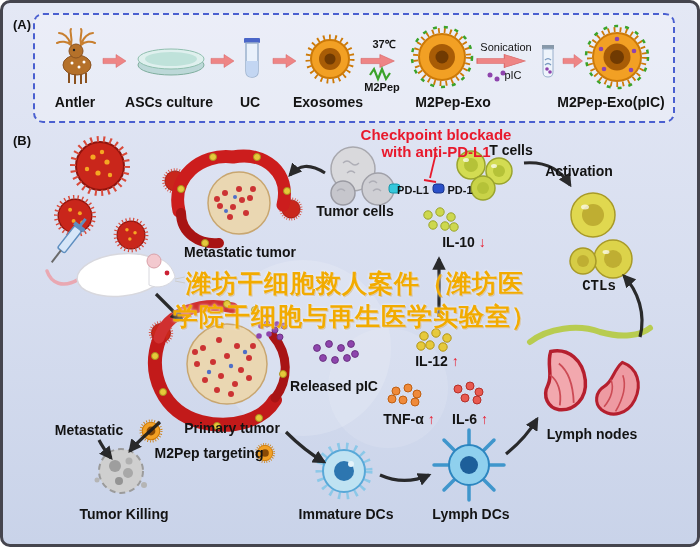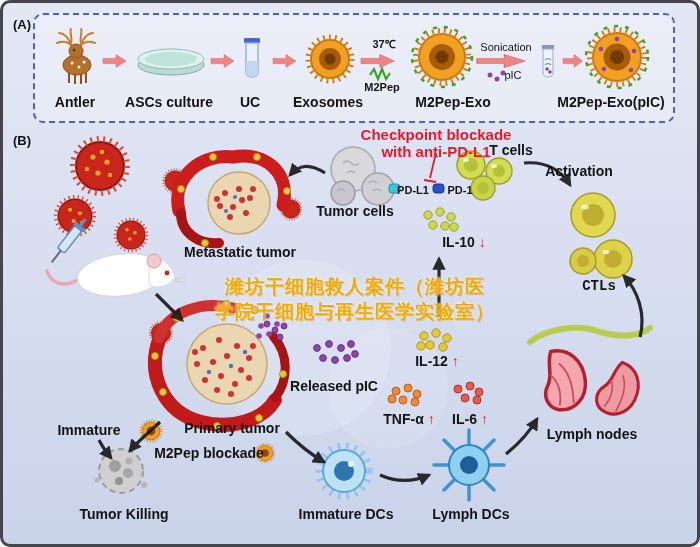--- a/index.html
+++ b/index.html
@@ -20,23 +20,24 @@
     position:absolute; transform:translate(-50%,-50%);
     font-size:14px; font-weight:bold; color:#131313; white-space:nowrap; z-index:5;
   }
   .lbl.small { font-size:11px; }
   .lbl.tiny  { font-size:11px; }
   .lbl.normal { font-weight:normal; }
   .red-text { color:#e8192c; text-align:center; font-size:15px; font-weight:bold; line-height:1.15; }
   .cyto-arrow { color:#e8192c; font-weight:bold; }
   .watermark {
     position:absolute; left:352px; top:297px; transform:translate(-50%,-50%);
-    text-align:center; color:#f2ab00; font-size:19px; font-weight:bold;
+    text-align:center; color:#f2ab00; font-size:25px; font-weight:bold;
     letter-spacing:1px; line-height:1.3; white-space:nowrap; z-index:7;
     text-shadow:0 0 3px rgba(255,255,255,0.85), 1px 1px 0 rgba(180,110,0,0.35);
+    font-family:Liberation Serif, serif;
   }
   .watermark span { display:block; }
   svg.layer { position:absolute; z-index:2; }
 </style>
 </head>
 <body>
 
 <div class="figure">
 
   <div class="panel-a">
@@ -448,23 +449,23 @@
 
   <div class="lbl" style="left:508px; top:147px;">T cells</div>
   <div class="lbl tiny" style="left:410px; top:187px;">PD-L1</div>
   <div class="lbl tiny" style="left:457px; top:187px;">PD-1</div>
   <div class="lbl" style="left:352px; top:208px;">Tumor cells</div>
   <div class="lbl" style="left:576px; top:168px;">Activation</div>
   <div class="lbl" style="left:237px; top:249px;">Metastatic tumor</div>
   <div class="lbl" style="left:596px; top:283px;font-family:Liberation Mono, monospace;">CTLs</div>
   <div class="lbl" style="left:331px; top:383px;">Released pIC</div>
   <div class="lbl" style="left:589px; top:431px;">Lymph nodes</div>
-  <div class="lbl" style="left:86px; top:427px;">Immature</div>
+  <div class="lbl" style="left:86px; top:427px;">Metastatic</div>
   <div class="lbl" style="left:229px; top:425px;">Primary tumor</div>
-  <div class="lbl" style="left:206px; top:450px;">M2Pep blockade</div>
+  <div class="lbl" style="left:206px; top:450px;">M2Pep targeting</div>
   <div class="lbl" style="left:121px; top:511px;">Tumor Killing</div>
   <div class="lbl" style="left:343px; top:511px;text-align:center;">Immature DCs</div>
   <div class="lbl" style="left:468px; top:511px;">Lymph DCs</div>
 
   <div class="lbl" style="left:437px; top:239px;margin-left:24px;">
     <span>IL-10</span>
     <span class="cyto-arrow">↓</span>
   </div>
   <div class="lbl" style="left:434px; top:358px;">
     <span>IL-12</span>

